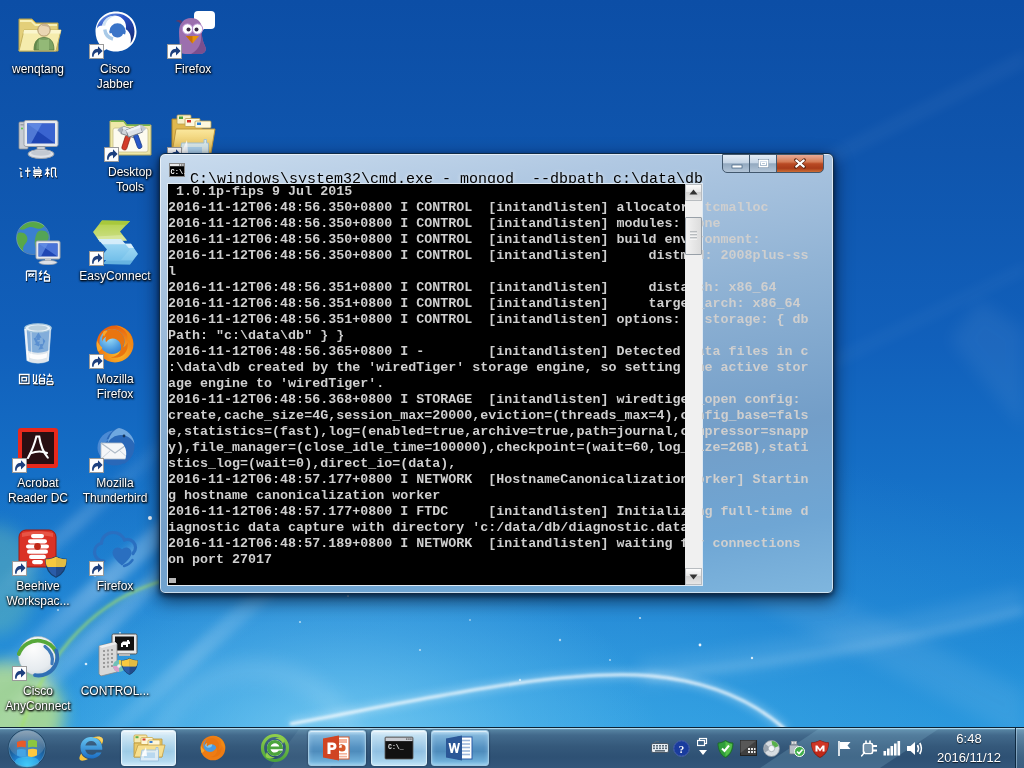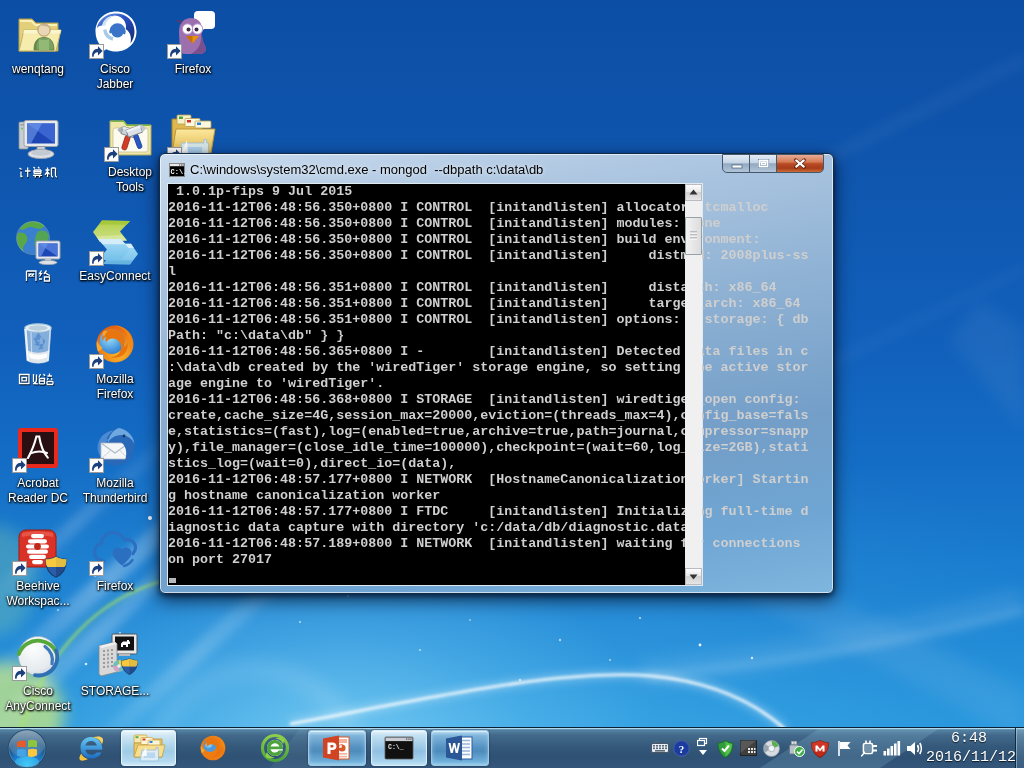--- a/index.html
+++ b/index.html
@@ -16,22 +16,22 @@
 .dicon .lbl{margin-top:4px;font-size:12px;line-height:15px;color:#fff;
   text-shadow:0 1px 2px rgba(0,0,0,0.95),0 0 3px rgba(0,0,0,0.7),1px 1px 2px rgba(0,0,0,0.9);}
 .sc{position:absolute;left:24px;top:34px;width:15px;height:15px;}
 
 #cmdwin{position:absolute;left:159px;top:153px;width:673px;height:439px;
   border:1px solid #102c48;border-radius:6px;
   background:linear-gradient(170deg,#cadcee 0%,#b0c8e2 16%,#8fb2d4 42%,#739ec8 68%,#6fa6d4 86%,#7fb6de 100%);
   box-shadow:inset 0 0 0 1px rgba(255,255,255,0.62), 0 6px 18px rgba(0,8,26,0.7), 0 2px 5px rgba(0,8,26,0.55);}
 #titlebar{position:absolute;left:0;top:0;right:0;height:30px;}
 #cicon{position:absolute;left:9px;top:9px;width:16px;height:14px;}
-#ttext{position:absolute;left:30px;top:8px;font-size:13px;color:#000;white-space:pre;
-  text-shadow:0 0 4px rgba(255,255,255,0.9);}
+#ttext{position:absolute;left:30px;top:17px;font-size:15px;color:#000;white-space:pre;
+  text-shadow:0 0 4px rgba(255,255,255,0.9);font-family:Liberation Mono, monospace;}
 #capbtns{position:absolute;right:9px;top:0px;width:102px;height:19px;}
 .cb{position:absolute;top:0;height:19px;border:1px solid #42586e;box-sizing:border-box;}
 #bmin{left:0;width:28px;border-radius:0 0 0 5px;background:linear-gradient(180deg,#e3ecf6 0%,#c6d5e5 45%,#93a9c0 52%,#b2c5d8 100%);}
 #bmax{left:27px;width:28px;background:linear-gradient(180deg,#e3ecf6 0%,#c6d5e5 45%,#93a9c0 52%,#b2c5d8 100%);}
 #bclose{left:54px;width:48px;border-radius:0 0 5px 0;background:linear-gradient(180deg,#e8ab97 0%,#d57c55 40%,#b94a24 52%,#a83c1a 78%,#cc6d35 100%);}
 #console{position:absolute;left:8px;top:30px;width:534px;height:401px;background:#000;
   outline:1px solid #dfe9f2;}
 #ctext{position:absolute;left:0;top:0;width:641px;height:401px;overflow:hidden;margin:0;
   font-family:"Liberation Mono",monospace;font-weight:bold;font-size:13.35px;line-height:16px;
   color:#cfcfcf;white-space:pre;}
@@ -43,22 +43,22 @@
 #taskbar{position:absolute;left:0;bottom:0;width:1024px;height:40px;
   background:linear-gradient(180deg,#7eb2d3 0%,#54809f 6%,#42698b 18%,#35597b 45%,#2e5174 72%,#33567a 100%);
   border-top:1px solid #0b2133;}
 #taskbar::before{content:"";position:absolute;left:0;top:0;width:100%;height:1px;background:rgba(200,235,250,0.7);}
 .tbtn{position:absolute;top:2px;height:36px;border-radius:3px;
   border:1px solid #9fc8e2;box-sizing:border-box;
   background:linear-gradient(180deg,#b7dcf2 0%,#7fb4da 14%,#5592c2 48%,#4e8cbc 60%,#6fb0da 90%,#8fc8e8 100%);
   box-shadow:inset 0 1px 1px rgba(255,255,255,0.6),inset 0 0 5px rgba(190,225,248,0.45),0 0 2px rgba(0,20,40,0.55);}
 .tbtn svg{position:absolute;left:50%;top:50%;transform:translate(-50%,-50%);}
 .pin{position:absolute;top:4px;}
-#traytxt{position:absolute;right:12px;top:2px;width:86px;color:#fff;font-size:15px;text-align:center;line-height:18.5px;
-  text-shadow:0 1px 1px rgba(0,0,0,0.7);font-family:Liberation Mono, monospace;}
+#traytxt{position:absolute;right:12px;top:2px;width:86px;color:#fff;font-size:13px;text-align:center;line-height:18.5px;
+  text-shadow:0 1px 1px rgba(0,0,0,0.7);}
 .tico{position:absolute;top:12px;}
 #showdesk{position:absolute;right:0;top:0;width:8px;height:40px;border-left:1px solid #0e2940;
   background:linear-gradient(180deg,rgba(160,200,225,0.35),rgba(80,120,150,0.25));box-shadow:inset 1px 0 0 rgba(190,220,240,0.5);}
 </style>
 </head>
 <body>
 <div id="screen">
   <svg id="wallfx" width="1024" height="768" style="position:absolute;left:0;top:0">
     <defs>
       <filter id="b4" x="-40%" y="-40%" width="180%" height="180%">
@@ -496,21 +496,21 @@
               <rect x="20" y="33" width="2" height="2"></rect>
       </g>
       <circle cx="28" cy="34" r="6" fill="#6fc0b8"></circle>
       <path d="M28,28 A6,6 0 0 1 34,34 L28,34 Z" fill="#e8d44a"></path>
       <path d="M28,40 A6,6 0 0 1 22,34 L28,34 Z" fill="#d89fc8"></path>
       <circle cx="28" cy="34" r="1.8" fill="#eee"></circle>
       <svg x="30" y="26" width="17" height="17" viewBox="0 0 16 16">
               <use href="#shield16"></use>
             </svg>
     </svg></div>
-    <div class="lbl">STORAGE...</div>
+    <div class="lbl">CONTROL...</div>
   </div>
   </div>
   <div id="cmdwin">
     <div id="titlebar">
       <svg id="cicon" viewBox="0 0 16 14">
         <rect x="0.5" y="0.5" width="15" height="13" fill="#000" stroke="#888"></rect>
         <rect x="1" y="1" width="14" height="2.2" fill="#e8e8e8"></rect>
         <rect x="10" y="1.4" width="1.2" height="1.2" fill="#555"></rect>
           <rect x="12" y="1.4" width="1.2" height="1.2" fill="#555"></rect>
           <rect x="13.6" y="1.4" width="1.2" height="1.2" fill="#555"></rect>

